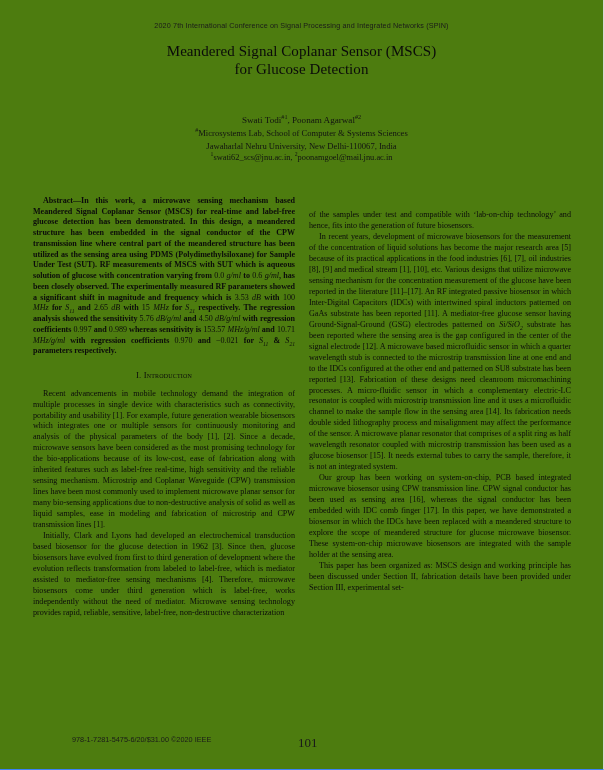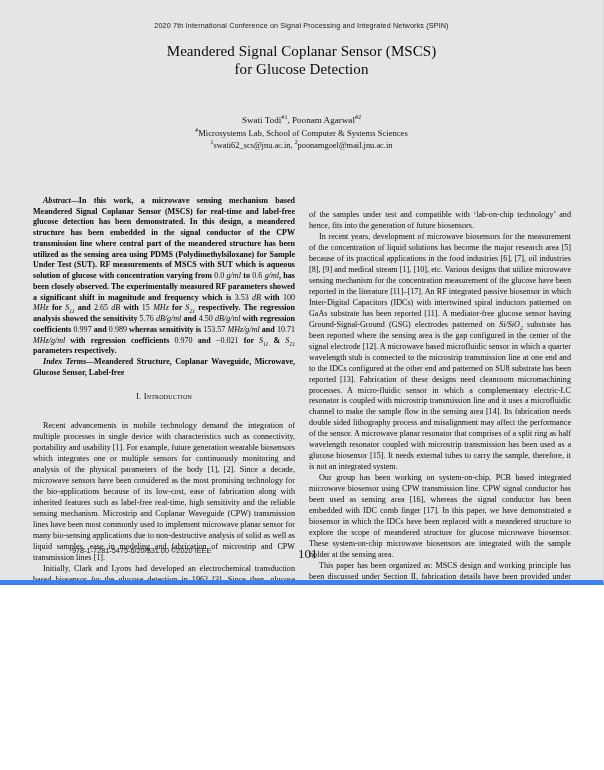--- a/index.html
+++ b/index.html
@@ -3,24 +3,24 @@
 <meta charset="utf-8">
 <style>
   html, body {
     margin: 0;
     padding: 0;
     background: #ffffff;
   }
   .page {
     position: relative;
     width: 604px;
-    height: 585px;
-    background: #e5e5e5;
+    height: 770px;
+    background: #4d7c0f;
     border-right: 1px solid #d8d8d8;
-    border-bottom: 5px solid #3b82f6;
+    border-bottom: 1px solid #3b82f6;
     box-sizing: border-box;
     overflow: hidden;
     font-family: "Liberation Serif", "DejaVu Serif", serif;
     color: #0b0b0b;
   }
   .conf-header {
     position: absolute;
     top: 21px;
     left: 0;
     right: 0;
@@ -79,42 +79,42 @@
     text-align: justify;
     text-indent: 10px;
     hyphens: manual;
   }
   p.noindent { text-indent: 0; margin-top: 14px; }
   .abstract {
     font-weight: bold;
     font-size: 8.05px;
     line-height: 1.335;
   }
-  .abstract .lead { font-style: italic; font-weight: bold; }
+  .abstract .lead { font-weight: bold; }
   .idx {
     font-weight: bold;
     font-size: 8.05px;
     line-height: 1.335;
     text-align: justify;
     text-indent: 10px;
     margin: 0;
   }
   .idx .lead { font-style: italic; }
   .mathit {
     font-family: "Liberation Serif", "DejaVu Serif", serif;
     font-style: italic;
     font-weight: normal;
   }
   .num {
     font-weight: normal;
     font-style: normal;
   }
   sub { font-size: 0.7em; vertical-align: sub; line-height: 0; }
   .section-head {
-    margin: 13px 0 18px 0;
+    margin: 13px 0 7px 0;
     text-align: center;
     text-indent: 0;
     font-size: 8.6px;
     font-variant: small-caps;
     letter-spacing: 0.02em;
   }
   .footer {
     position: absolute;
     bottom: 22px;
     left: 0;
@@ -147,30 +147,30 @@
   <div class="conf-header">2020 7th International Conference on Signal Processing and Integrated Networks (SPIN)</div>
 
   <div class="title">
     <span>Meandered Signal Coplanar Sensor (MSCS)</span><br>
     <span>for Glucose Detection</span>
   </div>
 
   <div class="authors">
     <div><span>Swati Todi</span><sup>#1</sup><span>, Poonam Agarwal</span><sup>#2</sup></div>
     <div class="affil"><sup>#</sup><span>Microsystems Lab, School of Computer &amp; Systems Sciences</span></div>
+    <div class="affil">Jawaharlal Nehru University, New Delhi-110067, India</div>
     <div class="email"><sup>1</sup><span>swati62_scs@jnu.ac.in, </span><sup>2</sup><span>poonamgoel@mail.jnu.ac.in</span></div>
   </div>
 
   <div class="columns">
 
     <div class="col col-left">
 
       <p class="abstract"><span class="lead">Abstract</span><span>—</span><span>In this work, a microwave sensing mechanism based Meandered Signal Coplanar Sensor (MSCS) for real-time and label-free glucose detection has been demonstrated. In this design, a meandered structure has been embedded in the signal conductor of the CPW transmission line where central part of the meandered structure has been utilized as the sensing area using PDMS (Polydimethylsiloxane) for Sample Under Test (SUT). RF measurements of MSCS with SUT which is aqueous solution of glucose with concentration varying from </span><span class="num">0.0</span> <span class="mathit">g/ml</span><span> to </span><span class="num">0.6</span> <span class="mathit">g/ml</span><span>, has been closely observed. The experimentally measured RF parameters showed a significant shift in magnitude and frequency which is </span><span class="num">3.53</span> <span class="mathit">dB</span><span> with </span><span class="num">100</span> <span class="mathit">MHz</span><span> for </span><span class="mathit">S</span><sub class="mathit">11</sub><span> and </span><span class="num">2.65</span> <span class="mathit">dB</span><span> with </span><span class="num">15</span> <span class="mathit">MHz</span><span> for </span><span class="mathit">S</span><sub class="mathit">21</sub><span> respectively. The regression analysis showed the sensitivity </span><span class="num">5.76</span> <span class="mathit">dB/g/ml</span><span> and </span><span class="num">4.50</span> <span class="mathit">dB/g/ml</span><span> with regression coefficients </span><span class="num">0.997</span><span> and </span><span class="num">0.989</span><span> whereas sensitivity is </span><span class="num">153.57</span> <span class="mathit">MHz/g/ml</span><span> and </span><span class="num">10.71</span> <span class="mathit">MHz/g/ml</span><span> with regression coefficients </span><span class="num">0.970</span><span> and </span><span class="num">−0.021</span><span> for </span><span class="mathit">S</span><sub class="mathit">11</sub><span> &amp; </span><span class="mathit">S</span><sub class="mathit">21</sub><span> parameters respectively.</span></p>
 
-      <p class="idx"><span class="lead">Index Terms</span><span>—</span><span>Meandered Structure, Coplanar Waveguide, Microwave, Glucose Sensor, Label-free</span></p>
 
       <p class="section-head">I. Introduction</p>
 
       <p>Recent advancements in mobile technology demand the integration of multiple processes in single device with characteristics such as connectivity, portability and usability [1]. For example, future generation wearable biosensors which integrates one or multiple sensors for continuously monitoring and analysis of the physical parameters of the body [1], [2]. Since a decade, microwave sensors have been considered as the most promising technology for the bio-applications because of its low-cost, ease of fabrication along with inherited features such as label-free real-time, high sensitivity and the reliable sensing mechanism. Microstrip and Coplanar Waveguide (CPW) transmission lines have been most commonly used to implement microwave planar sensor for many bio-sensing applications due to non-destructive analysis of solid as well as liquid samples, ease in modeling and fabrication of microstrip and CPW transmission lines [1].</p>
       <p>Initially, Clark and Lyons had developed an electrochemical transduction based biosensor for the glucose detection in 1962 [3]. Since then, glucose biosensors have evolved from first to third generation of development where the evolution reflects transformation from labeled to label-free, which is mediator assisted to mediator-free sensing mechanisms [4]. Therefore, microwave biosensors come under third generation which is label-free, works independently without the need of mediator. Microwave sensing technology provides rapid, reliable, sensitive, label-free, non-destructive characterization</p>
 
     </div>
 
     <div class="col col-right">
 

